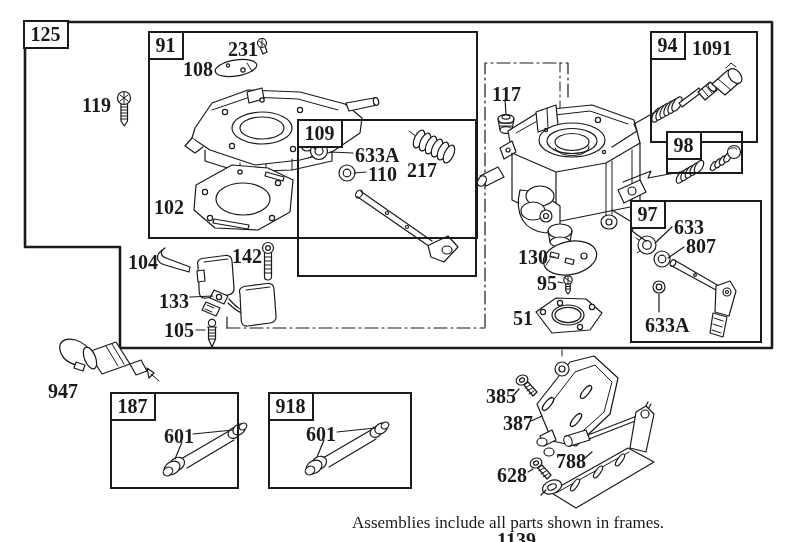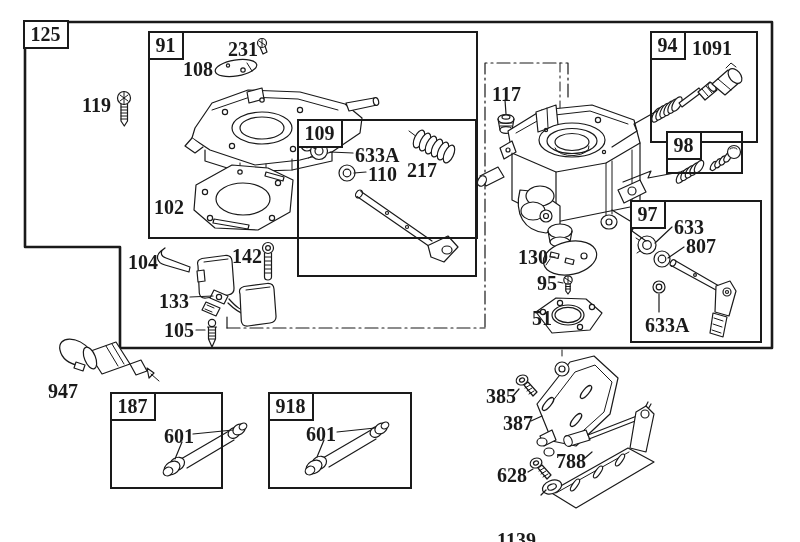--- a/index.html
+++ b/index.html
@@ -372,21 +372,21 @@
       </div>
       <div class="frame" style="left: 650px; top: 31px; width: 108px; height: 112px;">
         <div class="frame-label">94</div>
       </div>
       <div class="frame" style="left: 666px; top: 131px; width: 77px; height: 43px;">
         <div class="frame-label">98</div>
       </div>
       <div class="frame" style="left: 630px; top: 200px; width: 132px; height: 143px;">
         <div class="frame-label">97</div>
       </div>
-      <div class="frame" style="left: 110px; top: 392px; width: 113px; height: 97px;">
+      <div class="frame" style="left: 110px; top: 392px; width: 129px; height: 97px;">
         <div class="frame-label">187</div>
       </div>
       <div class="frame" style="left: 268px; top: 392px; width: 144px; height: 97px;">
         <div class="frame-label">918</div>
       </div>
     </div>
   <div id="labels-layer">
       <div class="part-label" style="left: 228px; top: 39px;">231</div>
       <div class="part-label" style="left: 183px; top: 59px;">108</div>
       <div class="part-label" style="left: 82px; top: 95px;">119</div>
@@ -394,28 +394,29 @@
       <div class="part-label" style="left: 355px; top: 145px;">633A</div>
       <div class="part-label" style="left: 368px; top: 164px;">110</div>
       <div class="part-label" style="left: 407px; top: 160px;">217</div>
       <div class="part-label" style="left: 492px; top: 84px;">117</div>
       <div class="part-label" style="left: 692px; top: 38px;">1091</div>
       <div class="part-label" style="left: 674px; top: 217px;">633</div>
       <div class="part-label" style="left: 686px; top: 236px;">807</div>
       <div class="part-label" style="left: 645px; top: 315px;">633A</div>
       <div class="part-label" style="left: 518px; top: 247px;">130</div>
       <div class="part-label" style="left: 537px; top: 273px;">95</div>
-      <div class="part-label" style="left: 532px; top: 308px;">51</div>
+      <div class="part-label" style="left: 513px; top: 308px;">51</div>
       <div class="part-label" style="left: 128px; top: 252px;">104</div>
       <div class="part-label" style="left: 232px; top: 246px;">142</div>
       <div class="part-label" style="left: 159px; top: 291px;">133</div>
       <div class="part-label" style="left: 164px; top: 320px;">105</div>
       <div class="part-label" style="left: 48px; top: 381px;">947</div>
       <div class="part-label" style="left: 164px; top: 426px;">601</div>
       <div class="part-label" style="left: 306px; top: 424px;">601</div>
       <div class="part-label" style="left: 486px; top: 386px;">385</div>
       <div class="part-label" style="left: 503px; top: 413px;">387</div>
       <div class="part-label" style="left: 556px; top: 451px;">788</div>
       <div class="part-label" style="left: 497px; top: 465px;">628</div>
       <div class="part-label" style="left: 497px; top: 487px; margin-top: 43px;">1139</div>
     </div>
 
+  <div class="caption">Assemblies include all parts shown in frames.</div>
 </div>
 
 </body></html>

